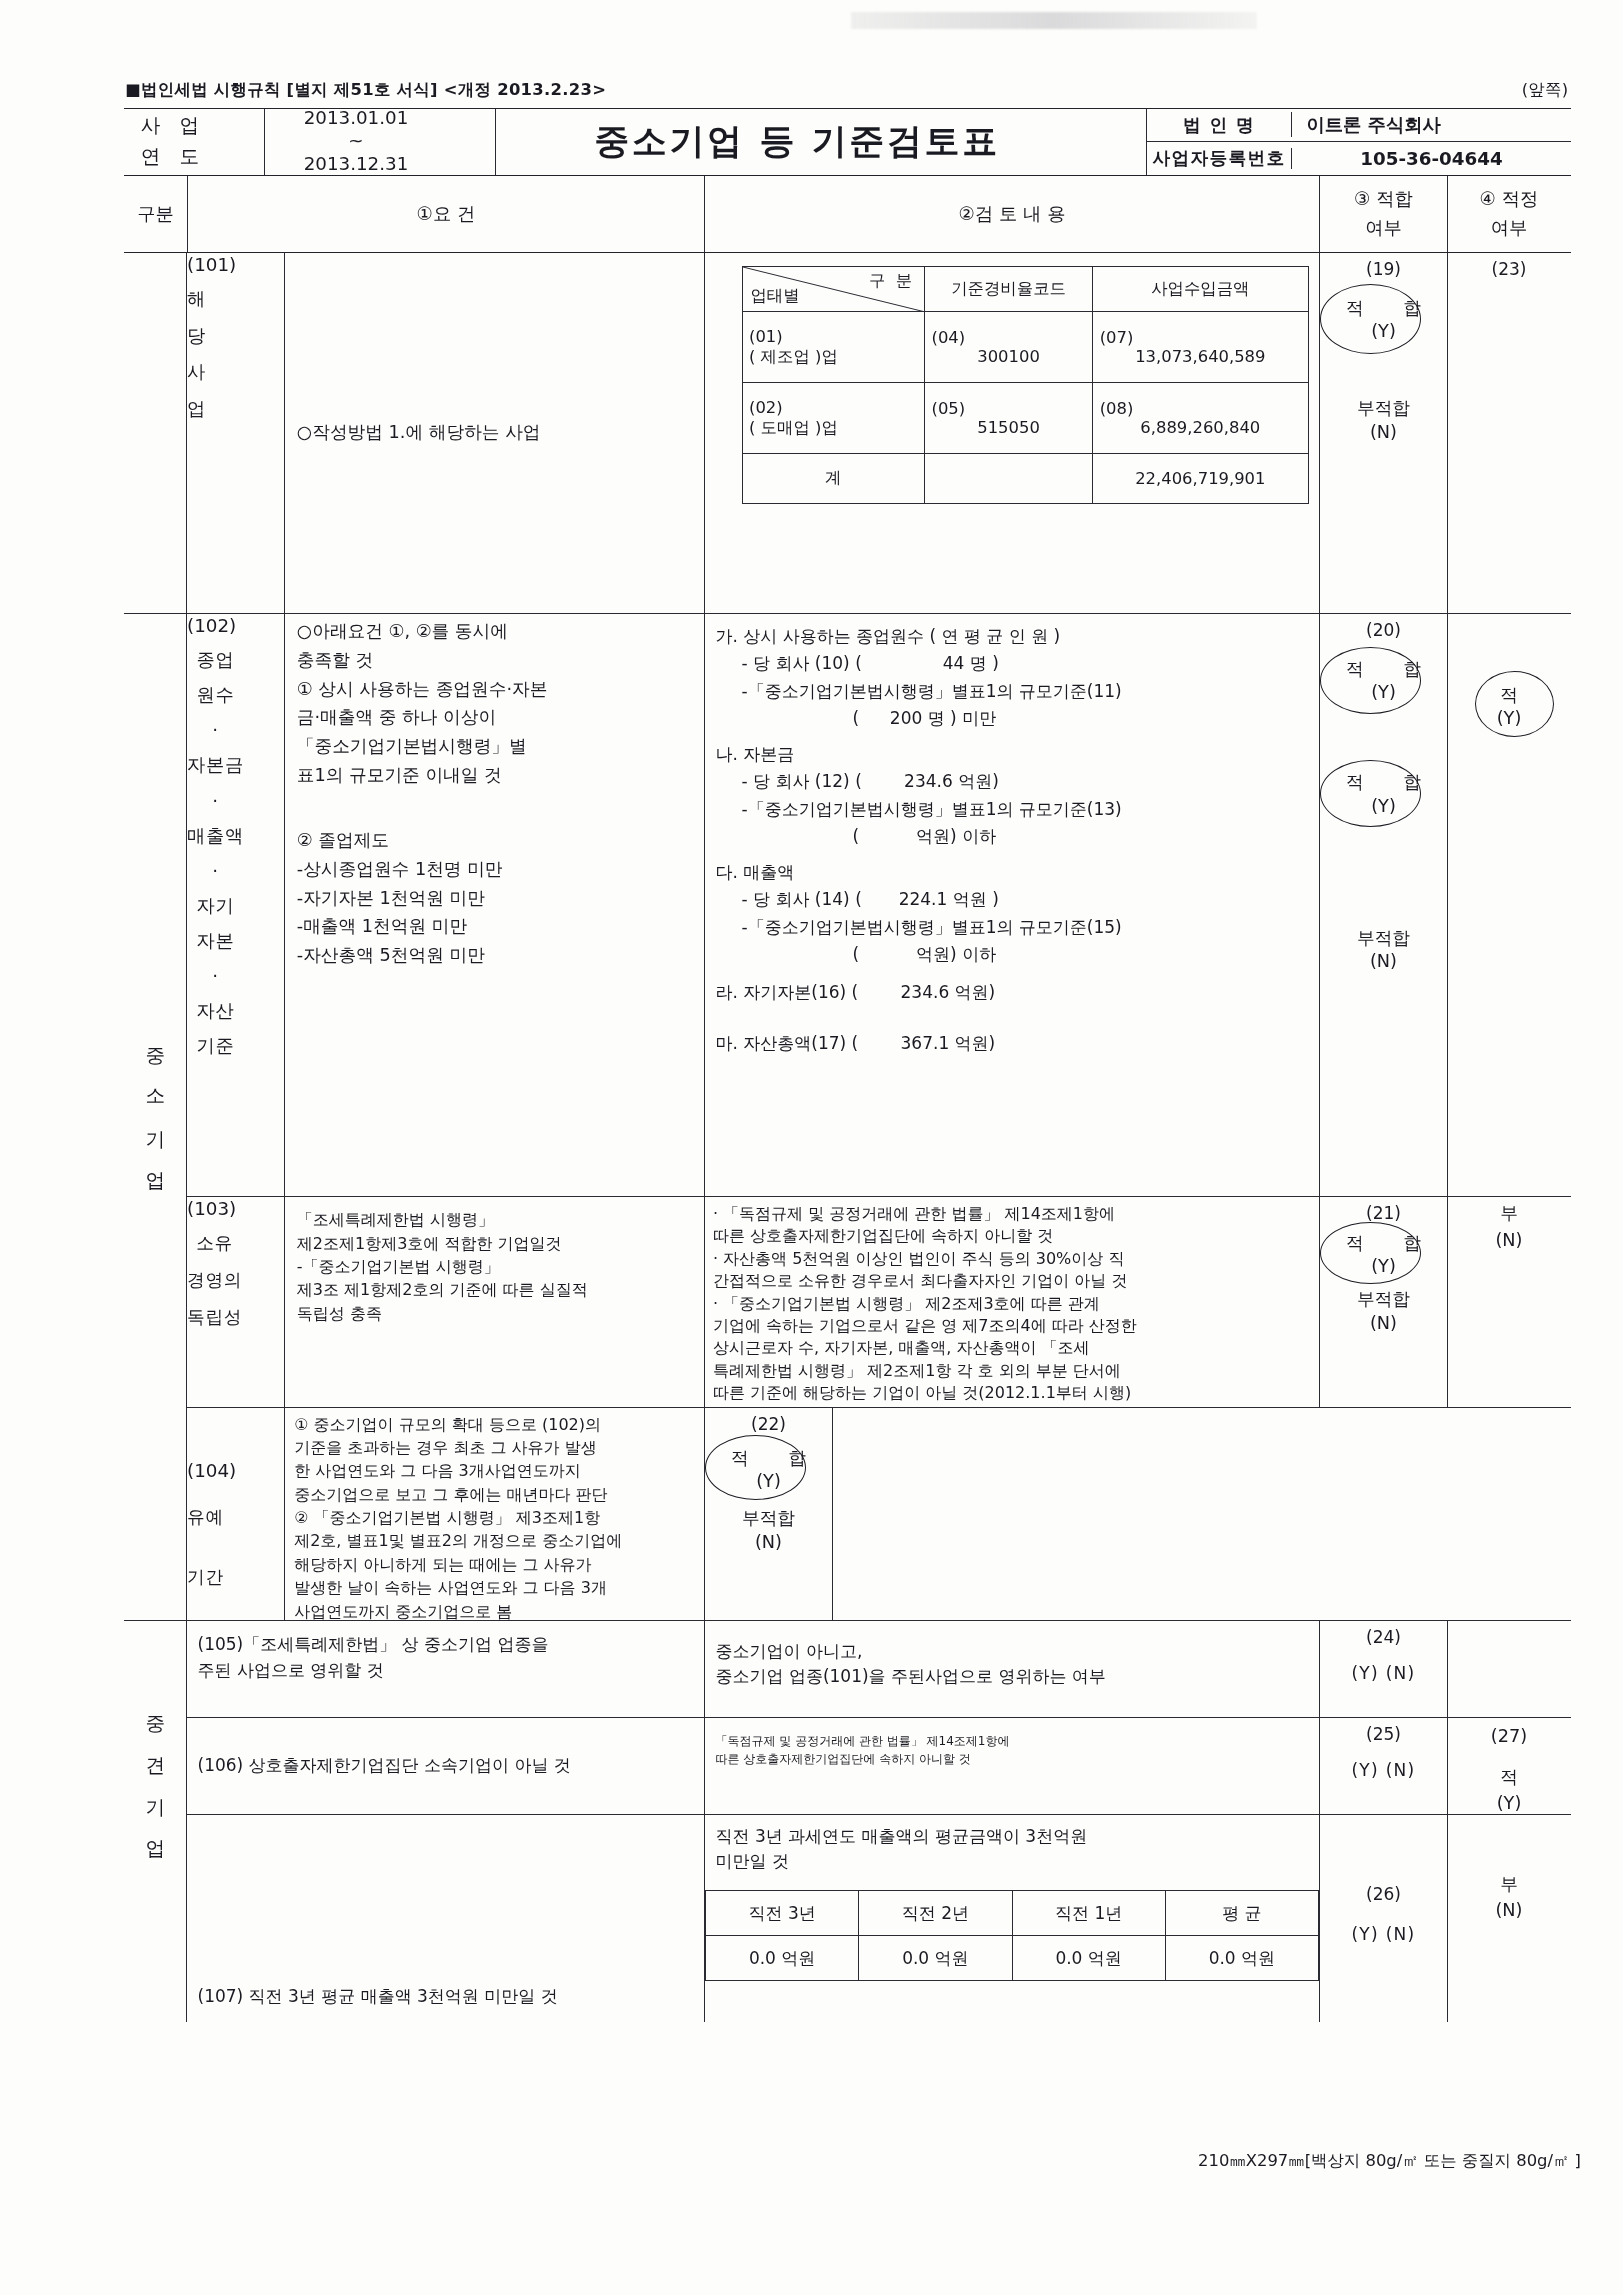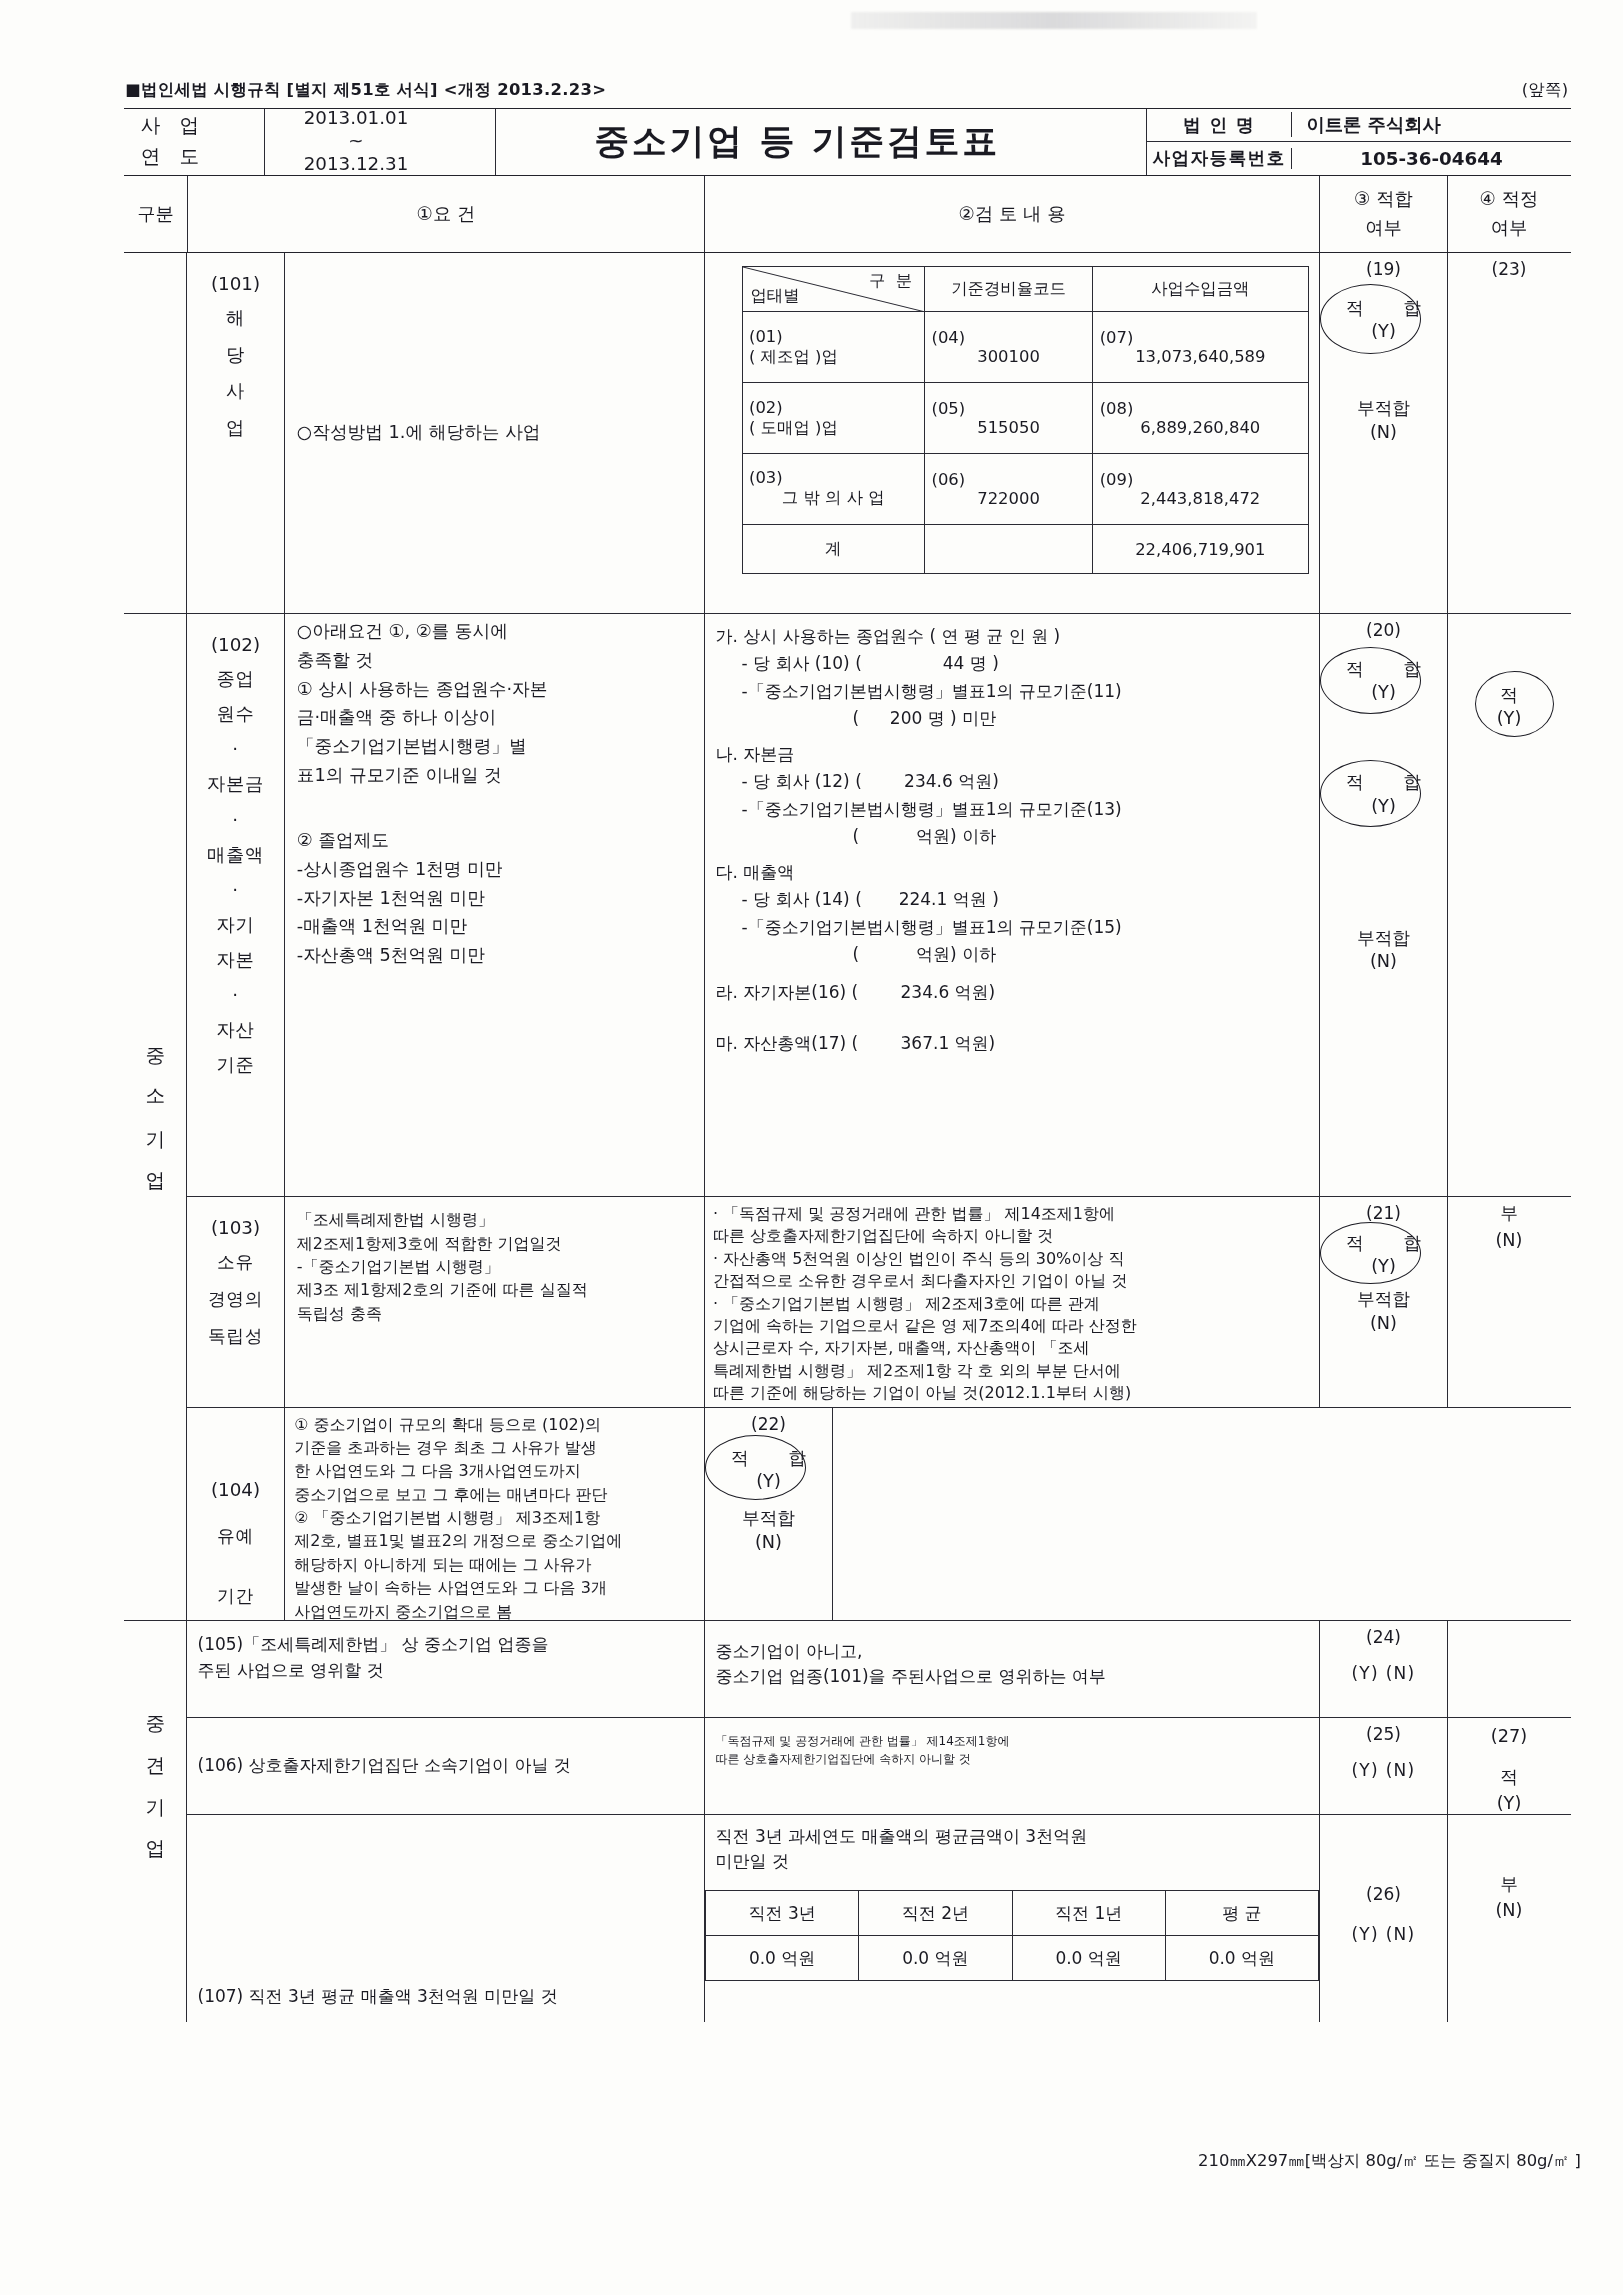--- a/index.html
+++ b/index.html
@@ -65,21 +65,21 @@
   .cl{box-sizing:border-box;position:relative;}
   .cl + .cl{border-left:1px solid #2a2a33;}
   .c-req{width:517px;padding:7.9px 9.2px 7.9px 7.9px;}
   .c-rev{width:615px;padding:9.2px 10.5px;}
   .c-ok{width:128px;padding:6.5px 0 0 0;text-align:center;}
   .c-fit{width:123px;padding:6.5px 0 0 0;text-align:center;}
 
   
   .req-inner{display:flex;height:100%;}
   .req-tag{width:98px;border-right:1px solid #2a2a33;box-sizing:border-box;
-           display:flex;flex-direction:column;align-items:center;padding-top:20px;}
+           display:flex;flex-direction:column;align-items:flex-start;padding-top:1px;}
   .req-tag .num{font-size:18.3px;margin-bottom:6.5px;}
   .req-tag .vtxt{font-size:18.3px;line-height:2.0;text-align:center;letter-spacing:0.7px;}
   .req-body{flex:1;padding-left:11.8px;font-size:17.7px;line-height:1.62;}
   .sml2{font-size:16px;line-height:1.46;}
   .tight{line-height:1.40;}
 
   
   table.inner{border-collapse:collapse;margin:3.9px 0 0 26px;table-layout:fixed;}
   table.inner td{border:1px solid #2a2a33;font-size:16.4px;padding:3.9px 6.5px;
                  vertical-align:middle;height:37px;}
@@ -229,34 +229,20 @@
                 <td>
                   <div class="lbl-sub">(05)</div>
                   <div class="lbl-sub ctr">515050</div>
                 </td>
                 <td>
                   <div class="lbl-sub">(08)</div>
                   <div class="lbl-sub ctr">6,889,260,840</div>
                 </td>
               </tr>
 
-              <tr>
-                <td style="height:62px;">
-                  <div class="lbl-sub">(03)</div>
-                  <div class="lbl-sub ctr">그 밖 의  사 업</div>
-                </td>
-                <td>
-                  <div class="lbl-sub">(06)</div>
-                  <div class="lbl-sub ctr">722000</div>
-                </td>
-                <td>
-                  <div class="lbl-sub">(09)</div>
-                  <div class="lbl-sub ctr">2,443,818,472</div>
-                </td>
-              </tr>
 
               <tr>
                 <td class="ctr" style="height:41px;">계</td>
                 <td></td>
                 <td class="ctr">22,406,719,901</td>
               </tr>
             </tbody>
               </table>
           </div>
 

